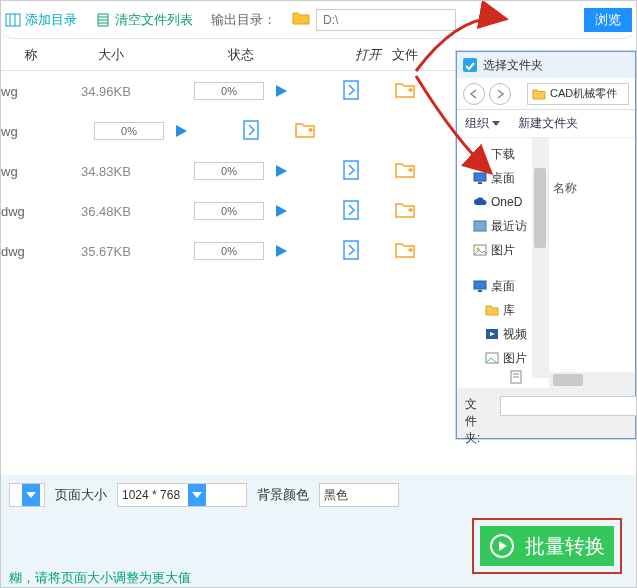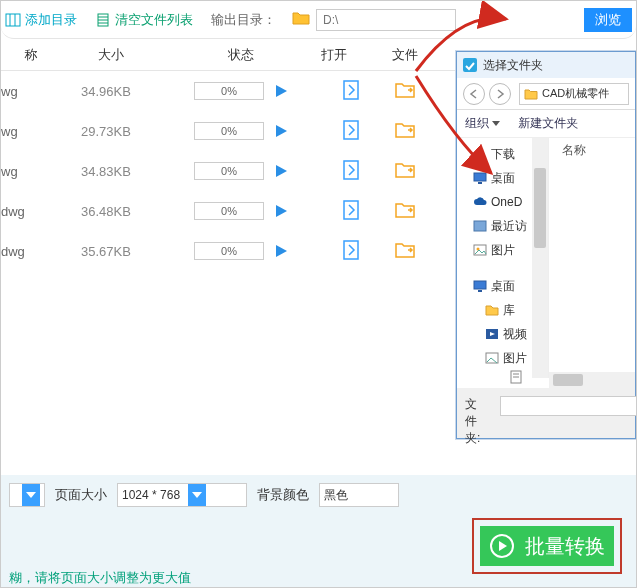--- a/index.html
+++ b/index.html
@@ -12,21 +12,21 @@
   .tb-label { color:#666; font-size:13px; margin-right:16px; }
   .folder-icon { display:inline-block; margin-right:6px;}
   .path-input { height:22px; line-height:22px; width:140px; border:1px solid #ccc; padding:0 6px; color:#bbb; font-size:12px;}
   .browse-btn { margin-left:auto; height:24px; width:48px; background:#1e90ff; color:#fff; border:none; font-size:13px; cursor:pointer;}
 
   
   .thead { height:32px; border-bottom:1px solid #e5e5e5; display:flex; align-items:center; color:#333; font-size:13px;}
   .col-name { width:60px; text-align:center;}
   .col-size { width:100px; text-align:center;}
   .col-status { width:160px; text-align:center;}
-  .col-open { width:60px; text-align:left;}
+  .col-open { width:60px; text-align:right;font-style:italic;}
   .col-fpath { width:48px; text-align:center;}
 
   .row { height:40px; display:flex; align-items:center; color:#666; font-size:13px;}
   .r-name { width:60px; padding-left:0;}
   .r-size { width:100px; padding-left:20px; color:#888;}
   .r-status { width:160px; display:flex; align-items:center; justify-content:center; gap:10px;}
   .prog-wrap { width:70px; height:18px; border:1px solid #ccc; display:flex; align-items:center; justify-content:center; font-size:11px; color:#666; background:#fff;}
   .play-icn svg{display:block;}
   .r-open { width:60px; text-align:center;}
   .r-fpath { width:48px; text-align:center;}
@@ -44,31 +44,31 @@
   .convert-box { position:absolute; right:14px; bottom:13px; width:150px; height:56px; border:2px solid #c03a2b;}
   .convert-btn { position:absolute; inset:6px; background:#35c759; color:#fff; display:flex; align-items:center; justify-content:center; gap:10px; font-size:20px; cursor:pointer;}
   .convert-btn svg{display:block;}
 
   
   .popup { position:absolute; right:0; top:50px; width:180px; height:388px; background:#fff; border:1px solid #6b9bd0; box-shadow:0 0 0 1px #c9d8ea;}
   .popup-title { height:26px; background:#e9f2fb; display:flex; align-items:center; padding:0 6px; font-size:12px; color:#333;}
   .popup-title svg{margin-right:6px;}
   .popup-nav { height:32px; display:flex; align-items:center; padding:0 6px; border-bottom:1px solid #ddd; gap:4px;}
   .nav-circle{ width:22px; height:22px; border:1px solid #bbb; border-radius:50%; display:flex; align-items:center; justify-content:center;}
-  .addr-bar{ flex:1; height:22px; border:1px solid #ccc; display:flex; align-items:center; padding:0 4px; font-size:11px; margin-left:4px;}
+  .addr-bar{ flex:1; height:22px; border:1px solid #ccc; display:flex; align-items:center; padding:0 4px; font-size:11px; margin-left:12px;}
   .addr-bar svg{margin-right:4px;}
   .popup-tools{ height:28px; display:flex; align-items:center; padding:0 8px; gap:18px; font-size:12px; color:#335; border-bottom:1px solid #eee;}
   .popup-tools span{cursor:pointer; display:flex; align-items:center;}
   .popup-body{ display:flex; height:240px;}
   .tree{ width:92px; border-right:1px solid #eee; padding:4px 2px; font-size:12px; position:relative;}
   .tree-item{ display:flex; align-items:center; gap:4px; height:24px; padding-left:14px; cursor:pointer;}
   .tree-item svg{display:block;}
   .tree-scroll{ position:absolute; right:0; top:0; bottom:0; width:16px; background:#f0f0f0;}
   .tree-thumb{ position:absolute; left:2px; right:2px; top:30px; height:80px; background:#c9c9c9; border-radius:2px;}
-  .list-pane{ flex:1; padding:4px 13px; font-size:12px;}
+  .list-pane{ flex:1; padding:4px 4px; font-size:12px;margin-top:38px;}
   .list-header{ color:#555; height:20px;}
   .popup-footer{ position:absolute; left:0; right:0; bottom:0; height:50px; background:#f0f0f0; display:flex; align-items:flex-start; padding:8px; font-size:12px; gap:20px;}
   .popup-footer input{ flex:1; height:20px; border:1px solid #ccc;}
   .hscroll{ position:absolute; left:92px; right:0; bottom:50px; height:16px; background:#f0f0f0;}
   .hthumb{ position:absolute; top:2px; bottom:2px; left:4px; width:30px; background:#c9c9c9; border-radius:2px;}
 
   
   .arrow-layer{ position:absolute; inset:0; pointer-events:none; }
 </style>
 </head>
@@ -126,21 +126,20 @@
           <rect x="2" y="1" width="14" height="18" fill="none" stroke="#3aa0ff" stroke-width="1.5"></rect>
           <path d="M7 5l5 5-5 5" fill="none" stroke="#3aa0ff" stroke-width="1.5"></path>
         </svg></div>
       <div class="r-fpath"><svg width="20" height="16" viewBox="0 0 20 16">
           <path d="M1 2h6l2 2h10v11H1z" fill="none" stroke="#f5a623" stroke-width="1.5"></path>
           <path d="M13 8l4 0M15 6l2 2-2 2" fill="none" stroke="#f5a623" stroke-width="1.5"></path>
         </svg></div>
     </div>
     <div class="row">
       <div class="r-name">wg</div>
-      <div class="r-size">29.73KB</div>
       <div class="r-status">
         <div class="prog-wrap">0%</div>
         <span class="play-icn">
           <svg width="14" height="14">
             <path d="M2 1l11 6-11 6z" fill="#2a8fe6"></path>
           </svg>
         </span>
       </div>
       <div class="r-open"><svg width="18" height="20" viewBox="0 0 18 20">
           <rect x="2" y="1" width="14" height="18" fill="none" stroke="#3aa0ff" stroke-width="1.5"></rect>

